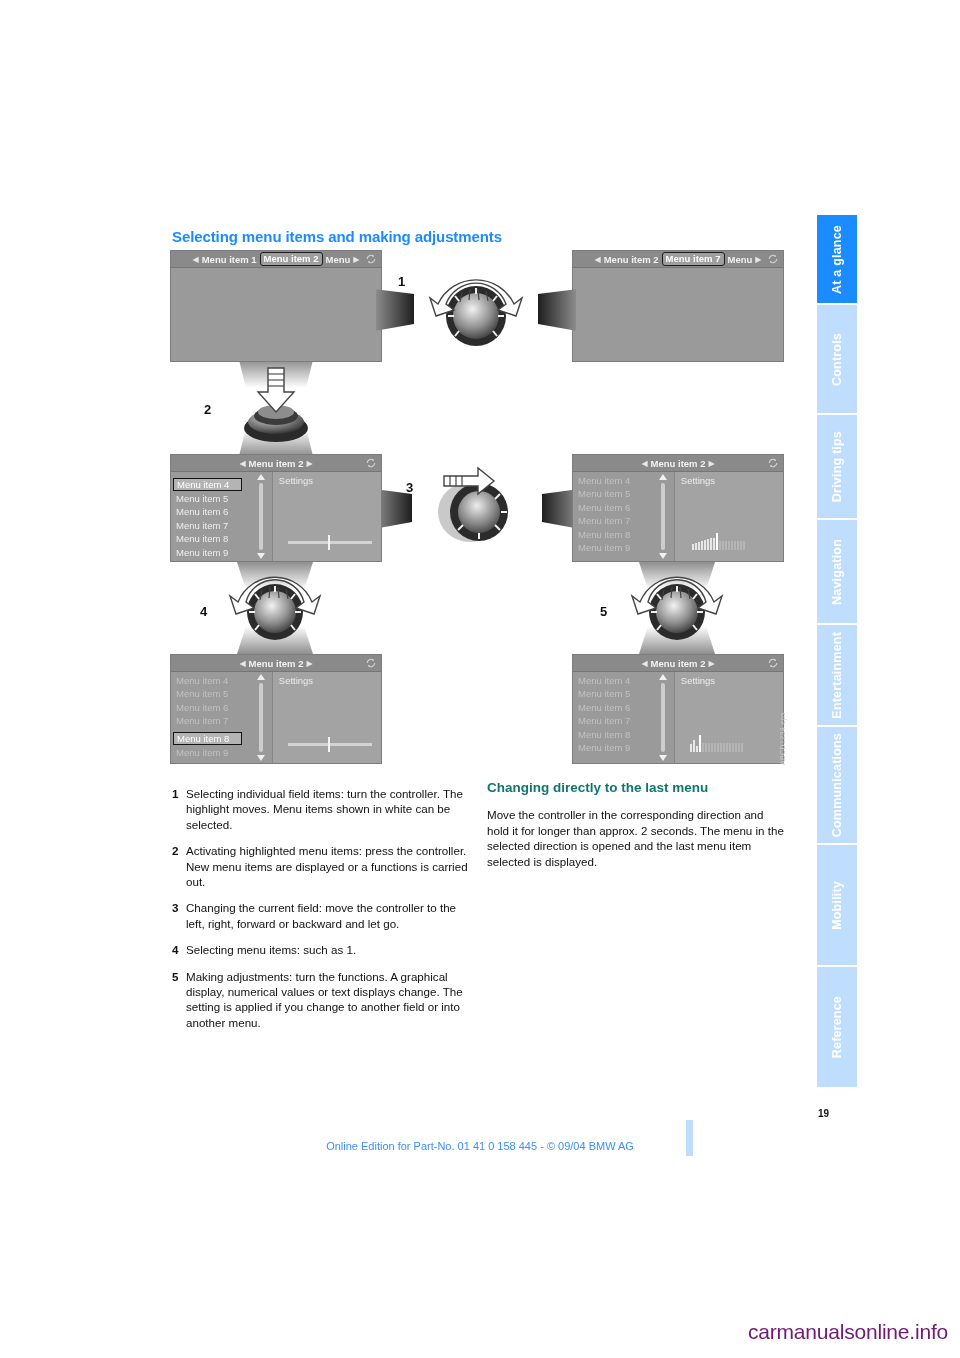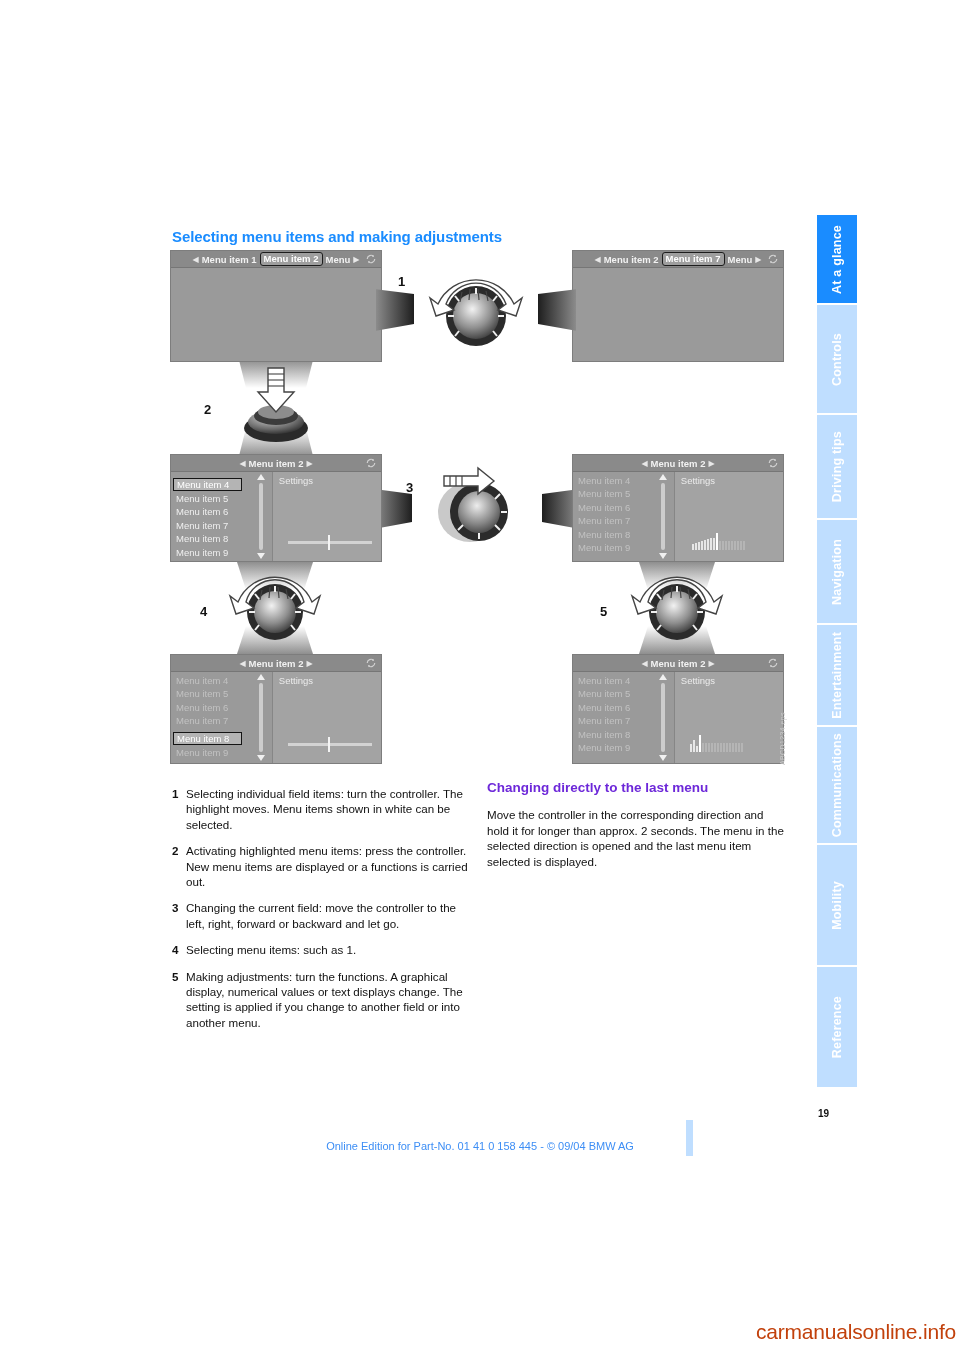--- a/index.html
+++ b/index.html
@@ -162,42 +162,42 @@
   }
 
   
   .col { position: absolute; font-size: 11.6px; color: #111; line-height: 15.4px; }
   .col-left { left: 172px; top: 786px; width: 300px; }
   .col-right { left: 487px; top: 780px; width: 300px; }
   .step { display: flex; margin-bottom: 11px; }
   .step .n { width: 14px; font-weight: bold; flex: 0 0 14px; }
   .step .t { flex: 1; }
   .sub-title {
-    font-size: 13.5px; font-weight: bold; color: #6d28d9;
+    font-size: 13.5px; font-weight: bold; color: #0f766e;
     margin-bottom: 6px;
   }
   .para { font-size: 11.6px; line-height: 15.4px; color: #111; margin-top: 12px; }
 
   
   .page-no {
     position: absolute; right: 131px; top: 1108px;
     font-size: 10px; font-weight: bold; color: #111;
   }
   .footer-line {
     position: absolute; left: 0; right: 0; top: 1140px;
     text-align: center;
     font-size: 11px; color: #3d8ef5;
   }
   .footer-bar {
     position: absolute; left: 686px; top: 1120px;
     width: 7px; height: 36px; background: #bfdeff;
   }
   .watermark {
-    position: absolute; right: 4px; bottom: 14px;
-    font-size: 21px; color: #c2410c;
+    position: absolute; right: 12px; bottom: 14px;
+    font-size: 21px; color: #701a75;
     letter-spacing: -0.2px;
   }
 </style>
 </head>
 <body>
 
 <div class="page">
 
   <div class="sec-title">Selecting menu items and making adjustments</div>
 

